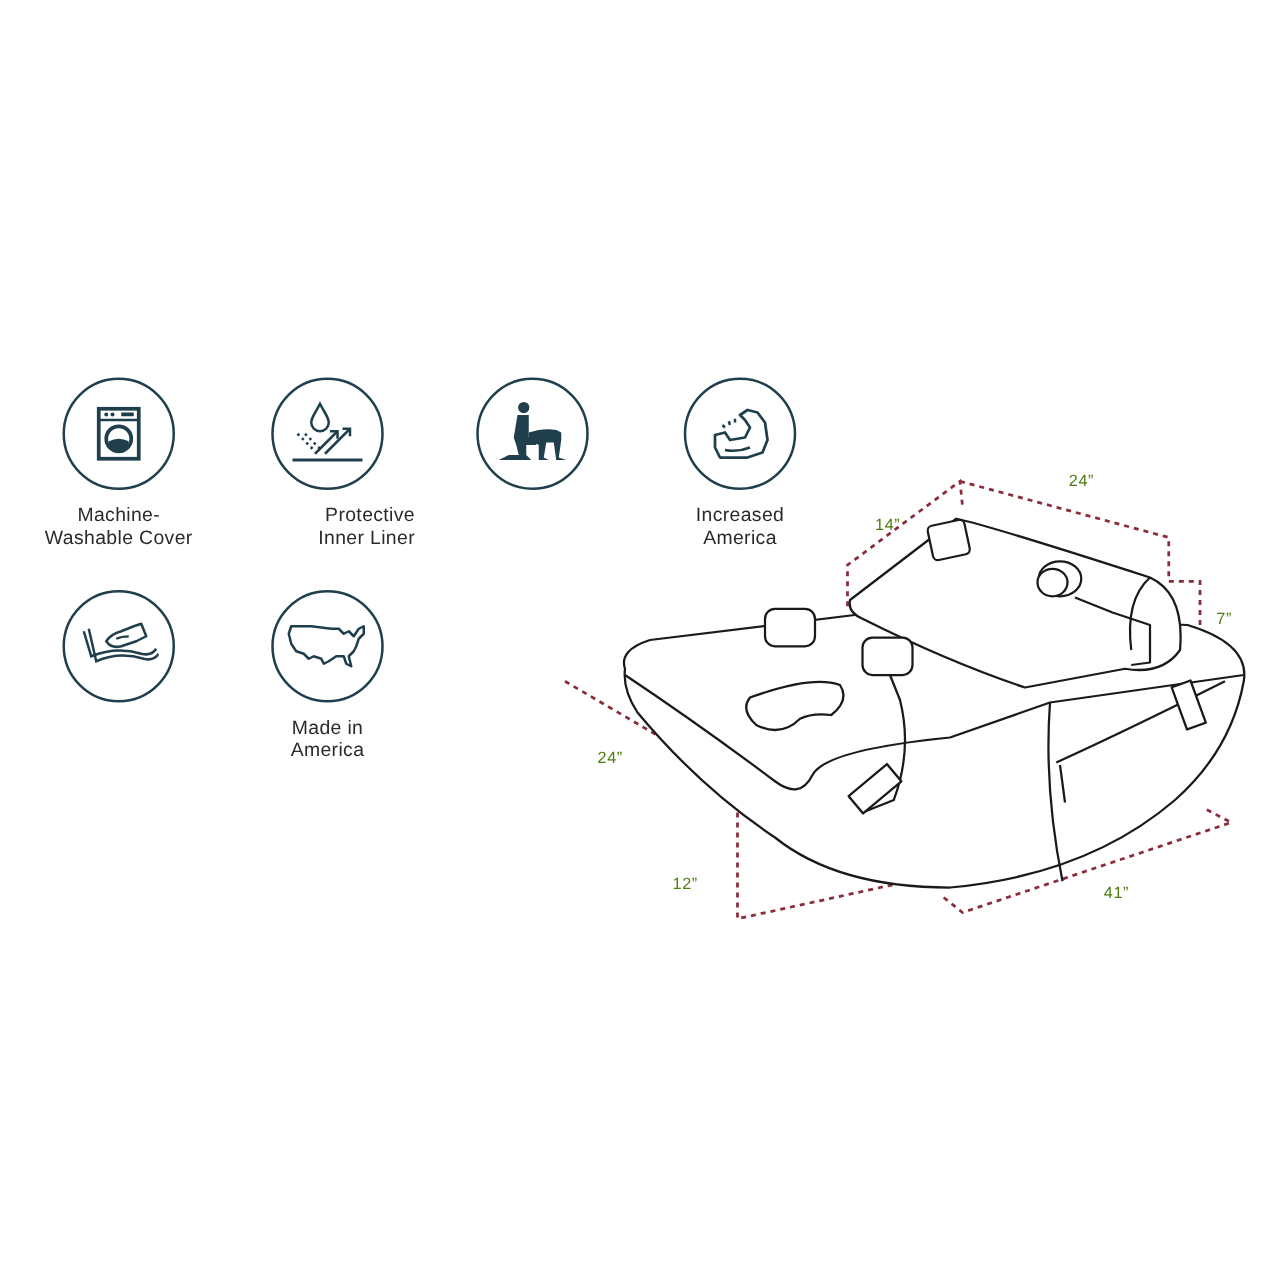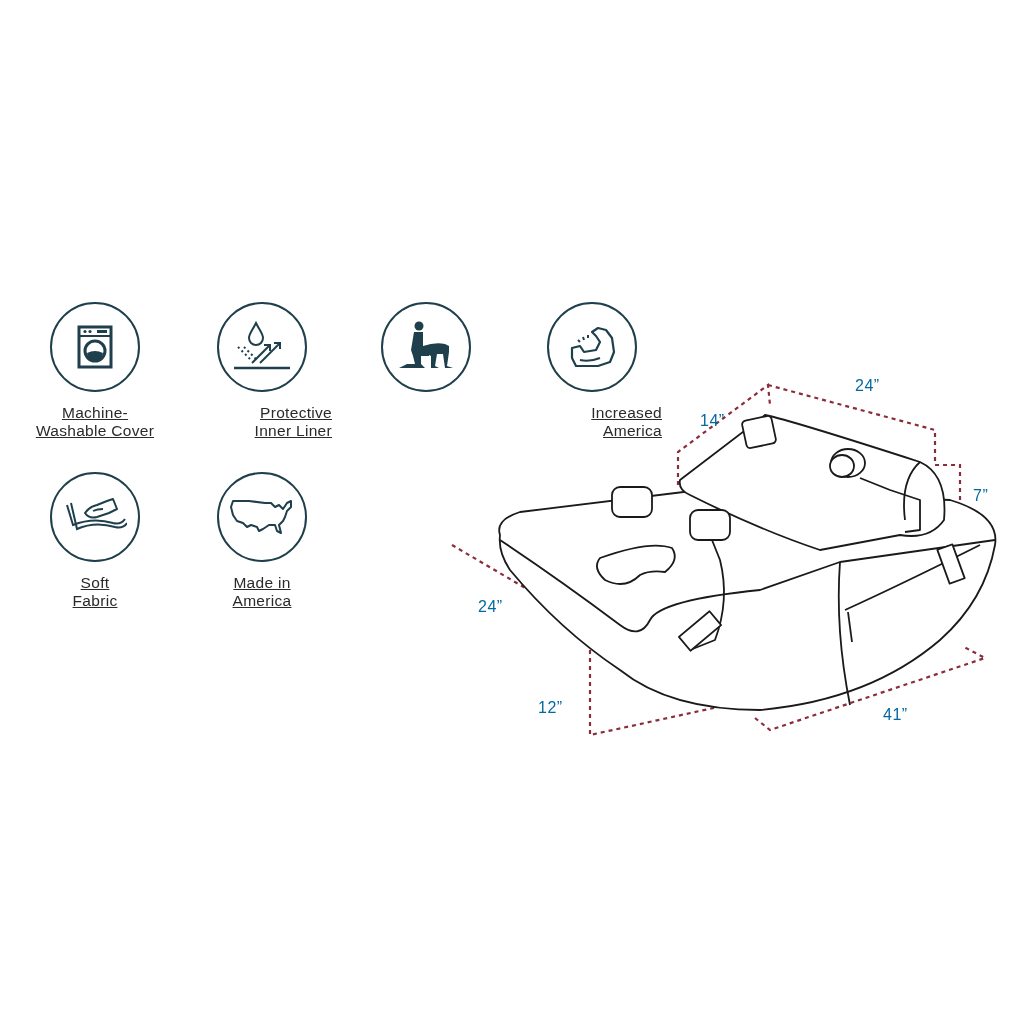--- a/index.html
+++ b/index.html
@@ -1,23 +1,23 @@
 <!DOCTYPE html>
 <html><head>
 <meta charset="utf-8">
 <style>
   html, body { margin:0; padding:0; background:#ffffff; }
   body { width:1024px; height:1024px; position:relative; overflow:hidden;
          font-family:"Liberation Sans", sans-serif; color:#2b2b2b; }
-  .feature { position:absolute; width:140px; text-align:center;text-decoration:underline; }
+  .feature { position:absolute; width:140px; text-align:center; }
   .feature .circle { width:90px; height:90px; border:2px solid #1f3f4c; border-radius:50%;
                      margin:0 auto; position:relative; box-sizing:border-box; }
   .feature .circle svg { position:absolute; left:50%; top:50%; transform:translate(-50%,-50%); }
   .feature .label { margin-top:12px; font-size:15.5px; line-height:18px; letter-spacing:0.3px; color:#2a2a2a; }
-  .dim { position:absolute; font-size:16px; color:#0369a1; letter-spacing:0.5px; }
+  .dim { position:absolute; font-size:13px; color:#4d7c0f; letter-spacing:0.5px; }
   #product { position:absolute; left:440px; top:370px; }
 </style>
 </head>
 <body>
 
 <div class="feature" style="left:25px; top:302px;">
   <div class="circle">
     <svg width="40" height="44" viewBox="0 0 40 44">
       <rect x="4" y="2" width="32" height="40" fill="none" stroke="#1f3f4c" stroke-width="3"></rect>
       <line x1="4" y1="11" x2="36" y2="11" stroke="#1f3f4c" stroke-width="2"></line>
@@ -56,21 +56,21 @@
 <div class="feature" style="left:356px; top:302px;">
   <div class="circle">
     <svg width="62" height="54" viewBox="0 0 62 54">
       <circle cx="24" cy="6" r="4.5" fill="#1f3f4c"></circle>
       <path d="M19 12 L28 12 L28 30 L34 30 L34 36 L26 36 L26 44 L30 48 L4 48 L12 44 L20 44 L18 36 L16 30 Z" fill="#1f3f4c"></path>
       <path d="M28 26 Q40 22 50 24 L54 26 L54 32 L52 46 L58 48 L50 48 L48 34 L42 34 L40 46 L44 48 L36 48 L36 36 Q32 34 28 32 Z" fill="#1f3f4c"></path>
     </svg>
   </div>
 </div>
 
-<div class="feature" style="left:522px; top:302px;text-align:right;">
+<div class="feature" style="left:522px; top:302px;">
   <div class="circle">
     <svg width="52" height="46" viewBox="0 0 52 46">
       <path d="M6 24 L14 22 L18 28 L30 26 L34 18 L30 12 L26 8 L32 4 L40 6 L46 14 L48 28 L44 38 L32 42 L10 42 L6 34 Z" fill="none" stroke="#1f3f4c" stroke-width="2.2" stroke-linejoin="round"></path>
       <path d="M14 36 Q24 38 34 34" fill="none" stroke="#1f3f4c" stroke-width="2"></path>
       <line x1="18" y1="16" x2="17" y2="13" stroke="#1f3f4c" stroke-width="2"></line>
       <line x1="22" y1="14" x2="22" y2="11" stroke="#1f3f4c" stroke-width="2"></line>
       <line x1="14" y1="18" x2="12" y2="16" stroke="#1f3f4c" stroke-width="2"></line>
     </svg>
   </div>
   <div class="label">
@@ -80,24 +80,20 @@
 </div>
 
 <div class="feature" style="left:25px; top:472px;">
   <div class="circle">
     <svg width="64" height="44" viewBox="0 0 64 44">
       <path d="M4 10 L10 30 Q30 22 50 28 Q58 30 62 24" fill="none" stroke="#1f3f4c" stroke-width="2"></path>
       <path d="M8 8 L14 34 Q32 26 52 32 Q60 34 64 28" fill="none" stroke="#1f3f4c" stroke-width="2"></path>
       <path d="M22 18 Q26 12 34 10 L44 6 L50 4 L54 14 L46 18 L34 22 Q26 24 22 18 Z" fill="none" stroke="#1f3f4c" stroke-width="2" stroke-linejoin="round"></path>
       <path d="M30 16 Q34 14 40 14" fill="none" stroke="#1f3f4c" stroke-width="1.8"></path>
     </svg>
-  </div>
-  <div class="label">
-    <div>Soft</div>
-    <div>Fabric</div>
   </div>
 </div>
 
 <div class="feature" style="left:192px; top:472px;">
   <div class="circle">
     <svg width="66" height="44" viewBox="0 0 66 44">
       <path d="M4 6 L20 6 L36 8 L42 8 L46 12 L50 10 L54 14 L58 8 L62 6 L62 12 L58 16 L56 22 L54 26 L50 30 L52 38 L48 36 L46 30 L40 30 L34 34 L30 36 L28 32 L22 30 L18 32 L14 28 L8 26 L4 20 L2 12 Z" fill="none" stroke="#1f3f4c" stroke-width="2" stroke-linejoin="round"></path>
     </svg>
   </div>
   <div class="label">

